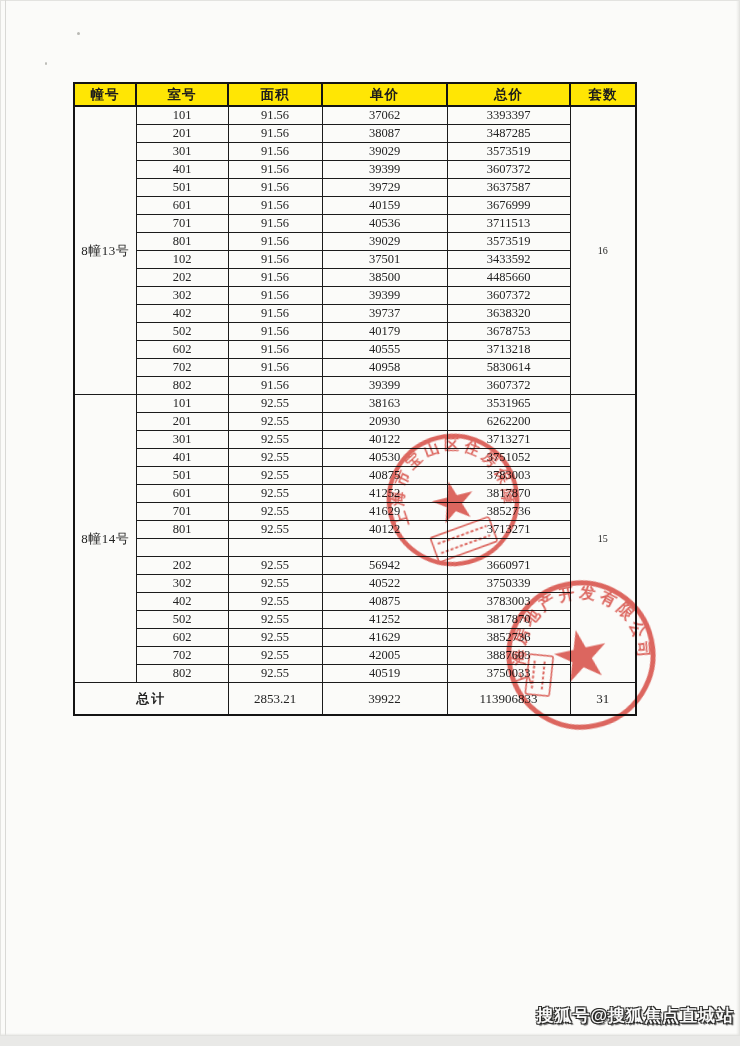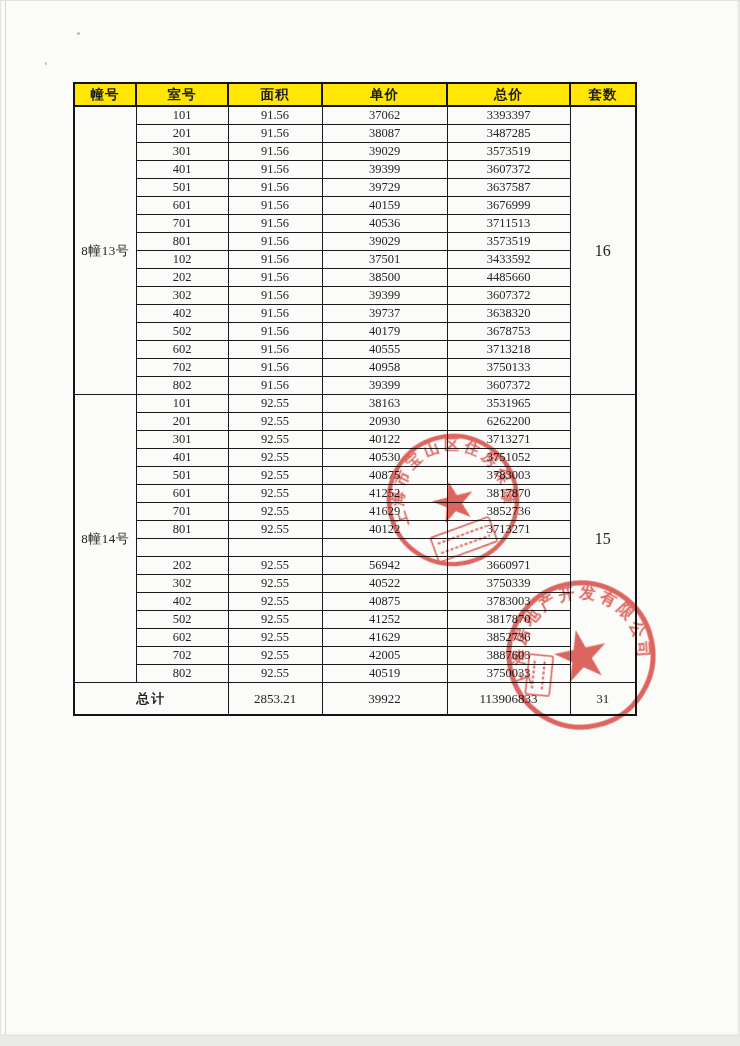--- a/index.html
+++ b/index.html
@@ -24,21 +24,21 @@
   table.price col.c4{width:123px;} table.price col.c5{width:66px;}
   table.price, table.price th, table.price td{border:1.4px solid #1b1b1b;}
   table.price{border:2.2px solid #141414;}
   table.price th{
     background:var(--header_yellow,#ffe604);
     height:21px; font-size:13.5px; font-weight:bold; letter-spacing:1px;
     border-width:2px; border-color:#141414; padding:0;
   }
   table.price td{height:17px; text-align:center; padding:0; color:#232323;}
   td.building-cell{font-size:13px; letter-spacing:.5px;}
-  td.units-cell{font-size:16px;}
+  td.units-cell{font-size:10px;}
   tr.total-row td{height:31px; font-size:13px;}
   tr.total-row td.total-label{letter-spacing:2px; font-weight:bold;text-align:center;}
 
   .stamp{
     position:absolute; mix-blend-mode:multiply; opacity:.82; filter:blur(.35px);
     pointer-events:none;
   }
   .stamp-1{left:368px; top:415px; transform:rotate(-14deg);}
   .stamp-2{left:486px; top:560px; transform:rotate(-12deg);}
   .stamp text{fill:var(--seal_red,#d9463e); font-family:"Liberation Serif",serif; font-weight:bold;}
@@ -169,21 +169,21 @@
         <tr>
           <td>602</td>
           <td>91.56</td>
           <td>40555</td>
           <td>3713218</td>
         </tr>
         <tr>
           <td>702</td>
           <td>91.56</td>
           <td>40958</td>
-          <td>3750133</td>
+          <td>5830614</td>
         </tr>
         <tr>
           <td>802</td>
           <td>91.56</td>
           <td>39399</td>
           <td>3607372</td>
         </tr>
         <tr>
           <td rowspan="16" class="building-cell">8幢14号</td>
           <td>101</td>
@@ -323,13 +323,14 @@
     <g class="star" transform="translate(95,97) scale(1.25)">
       <path d="M0,-22 L4.94,-6.8 L20.9,-6.8 L7.99,2.6 L12.93,17.8 L0,8.4 L-12.93,17.8 L-7.99,2.6 L-20.9,-6.8 L-4.94,-6.8 Z"></path>
     </g>
     <g transform="rotate(18 50 106)">
       <rect class="inner-box" x="38" y="86" width="24" height="40" rx="2"></rect>
       <line class="scribble" x1="44" y1="92" x2="44" y2="120"></line>
       <line class="scribble" x1="54" y1="92" x2="54" y2="120"></line>
     </g>
   </svg>
 
+  <div class="watermark">搜狐号@搜狐焦点直城站</div>
 </div>
 
 </body></html>

